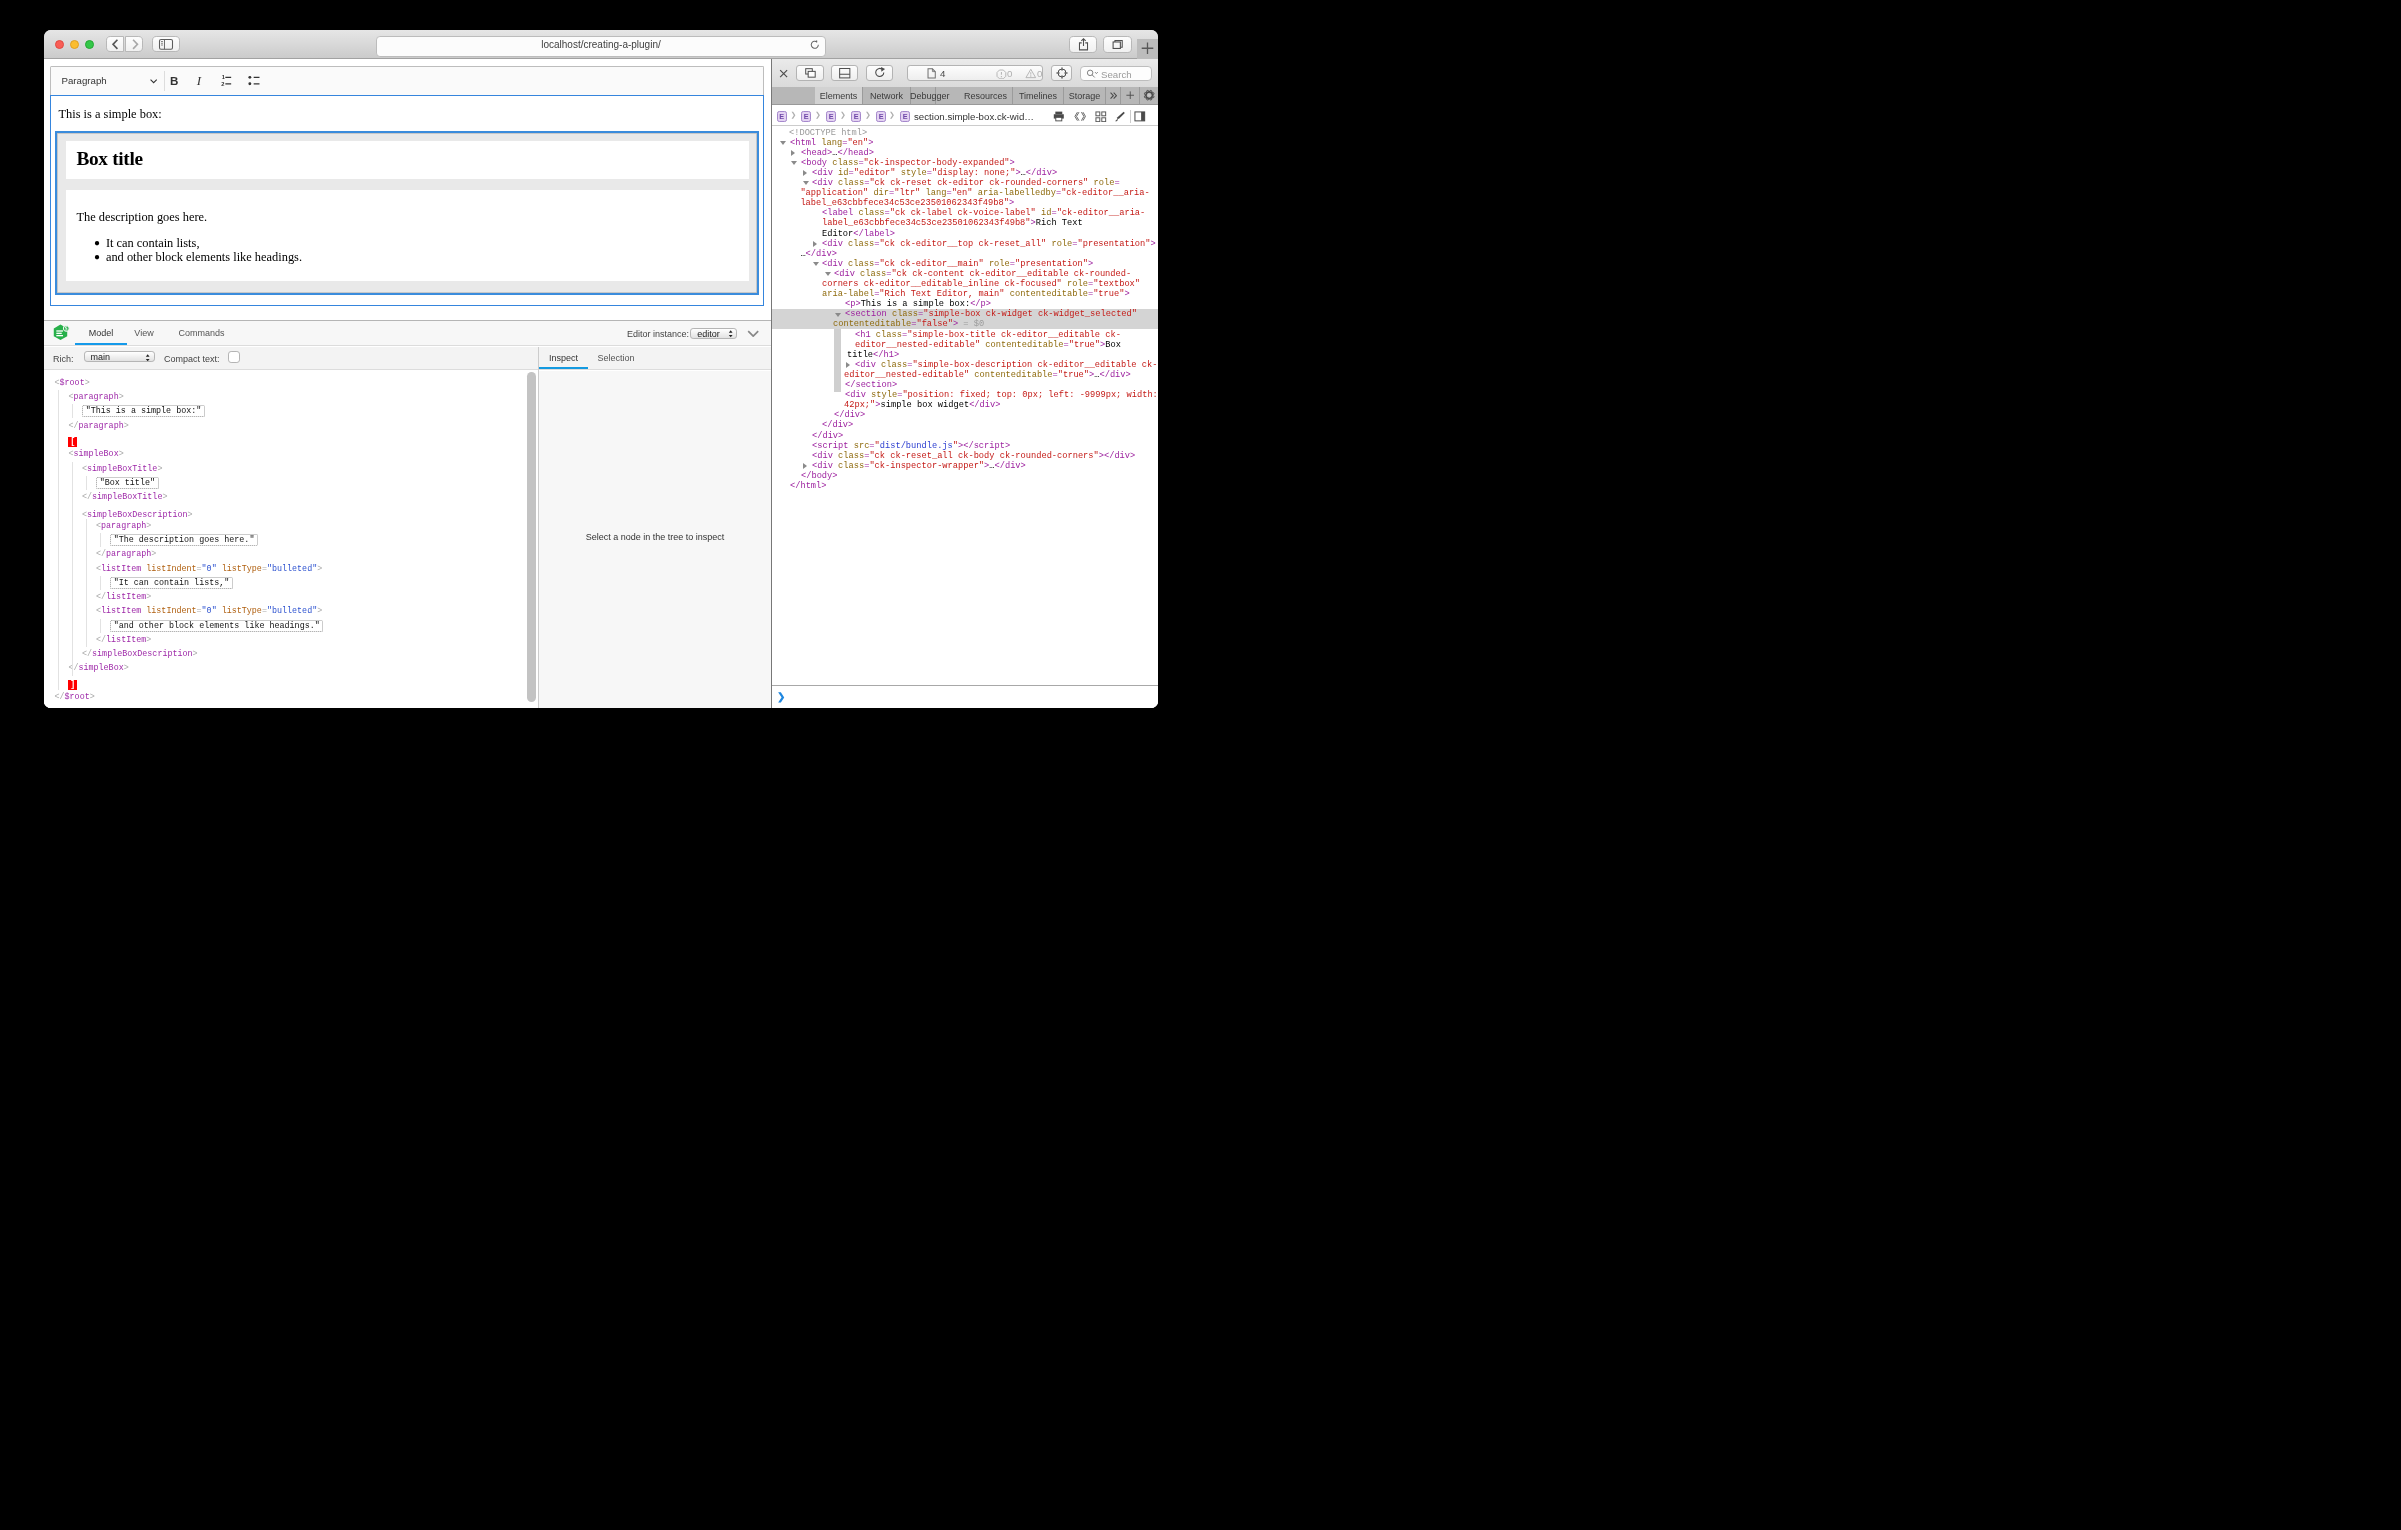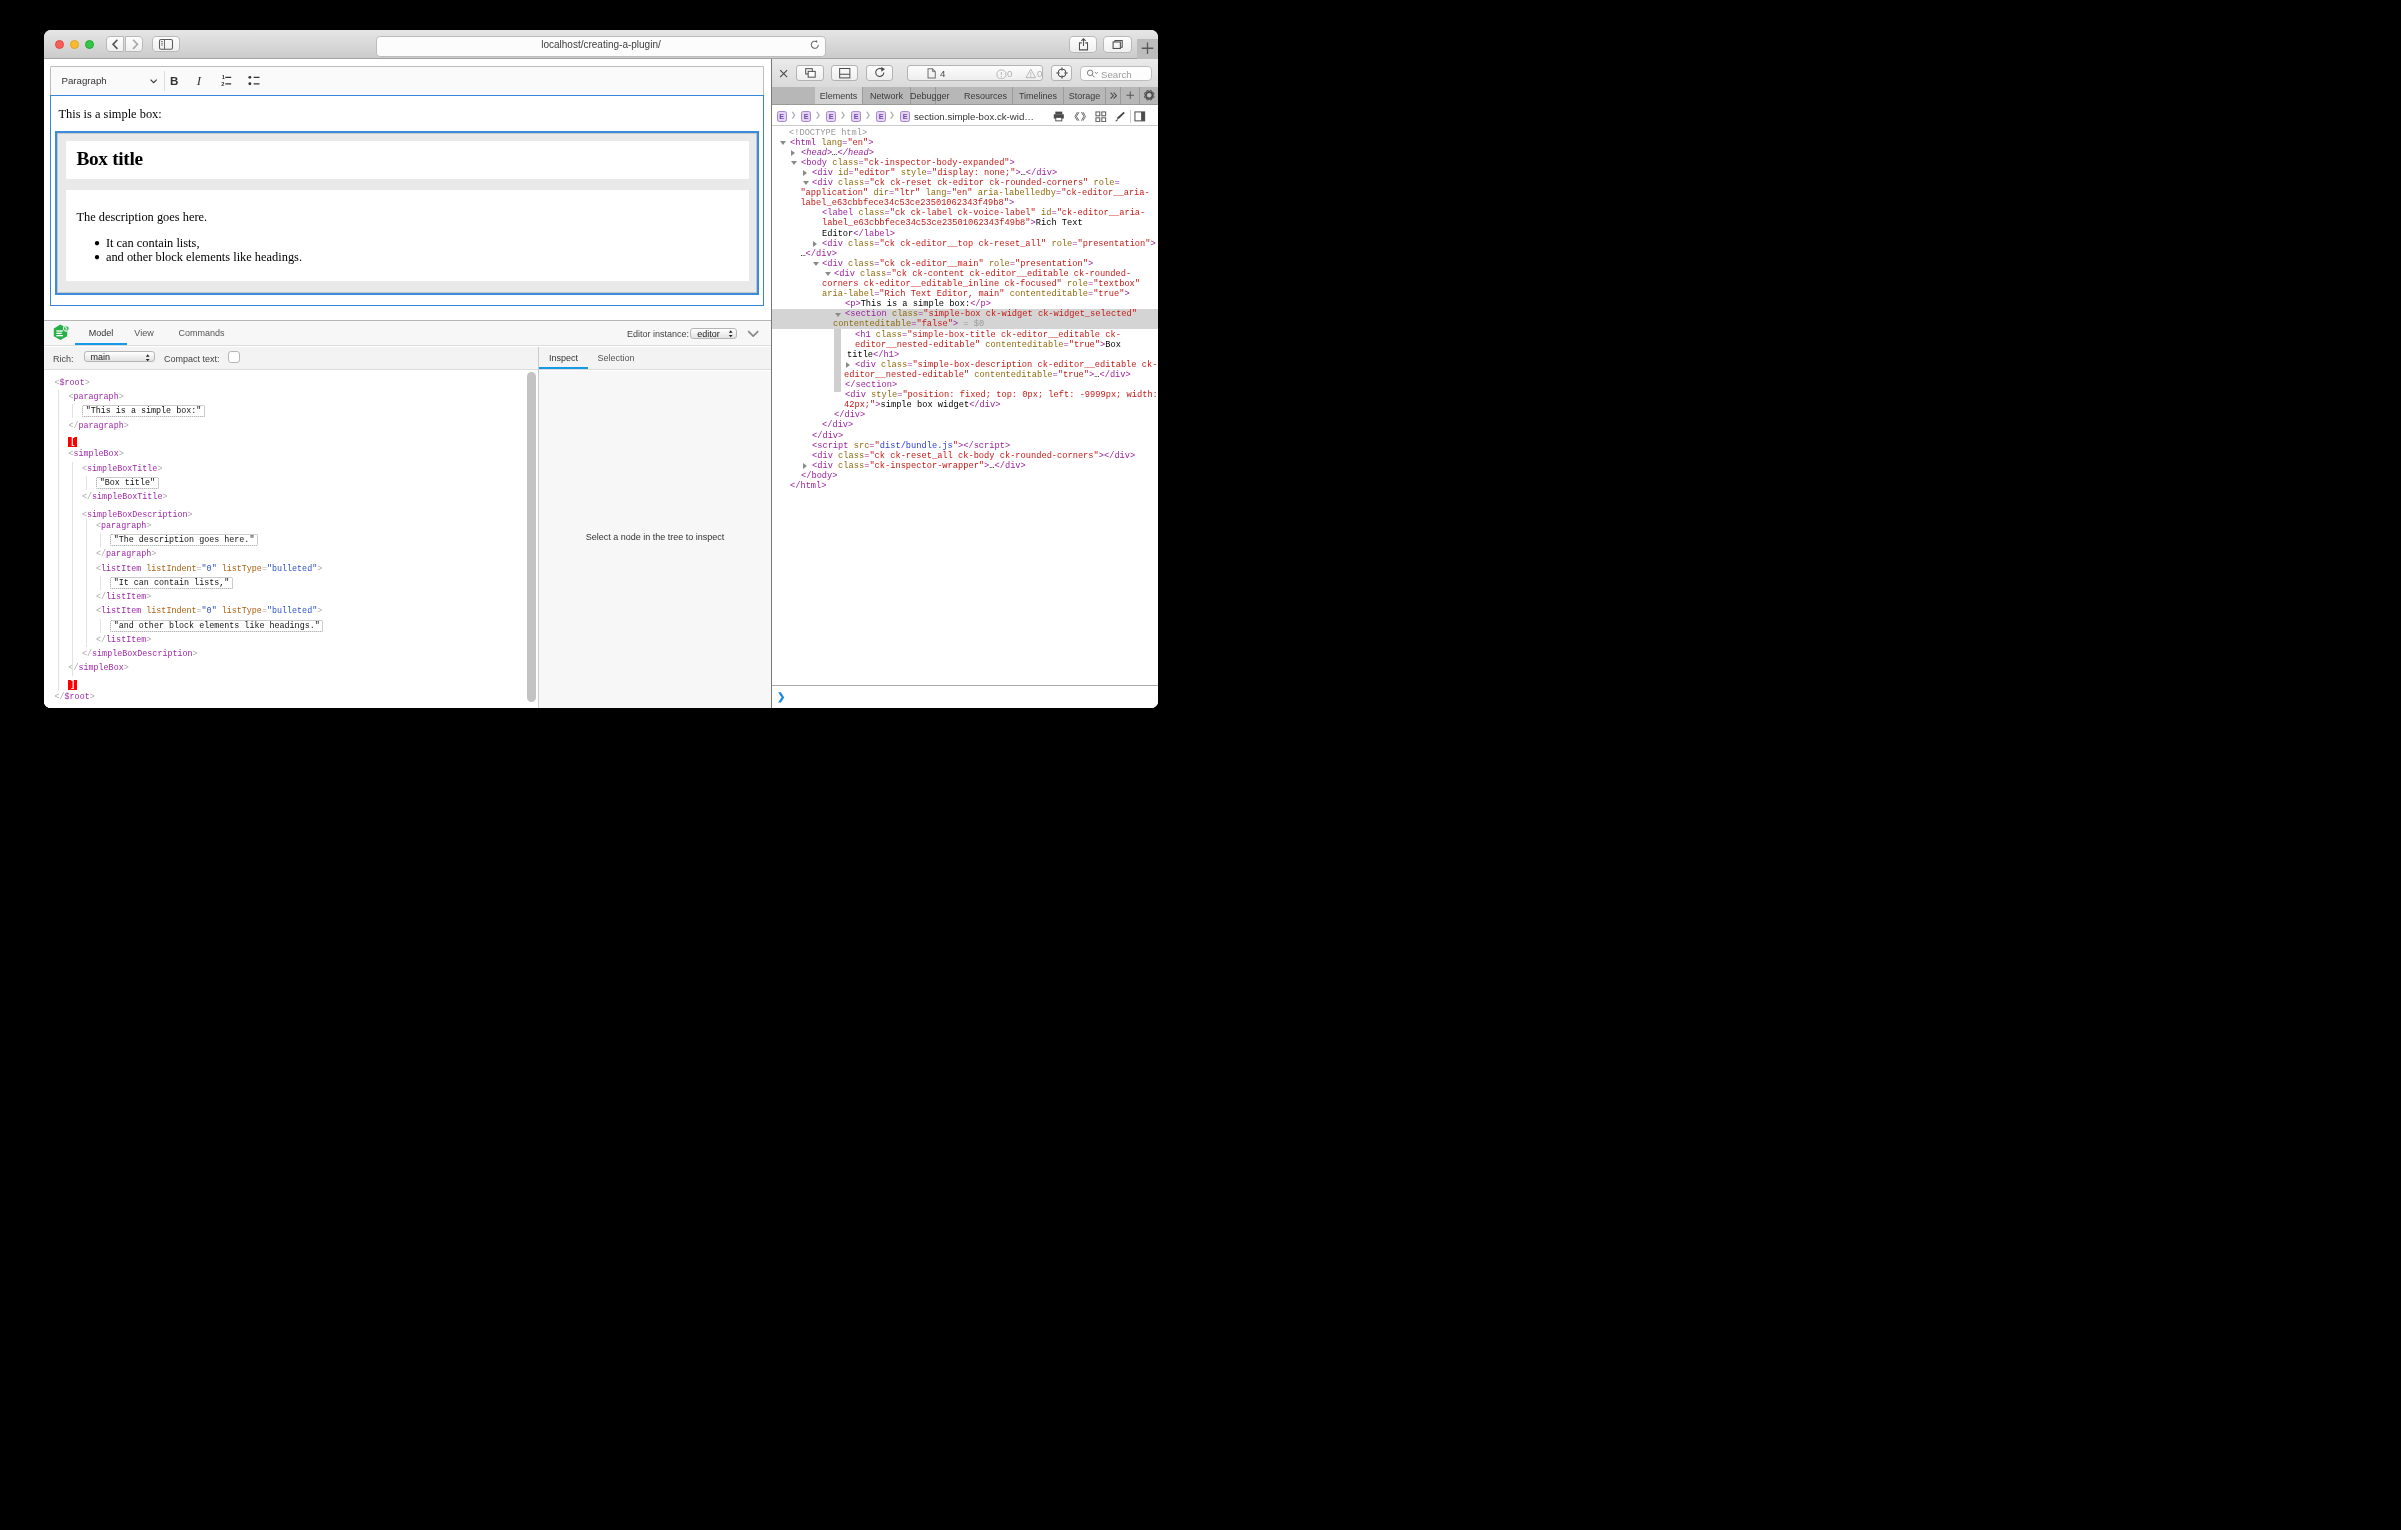--- a/index.html
+++ b/index.html
@@ -373,21 +373,21 @@
         <rect x="9.2" y="1.2" width="4.6" height="11.6" fill="#4a4a4a"></rect>
       </svg>
     </div>
     <div id="ddom">
       <div class="abs" style="left:0; top:182px; height:20px; width:100%; background:#d4d4d4;"></div>
         <div class="abs" style="left:62px; top:202px; width:6.7px; height:63px; background:#cfcfcf;"></div>
         <div class="dline" style="left:17px; top:0.6px;"><span class="sgray">&lt;!DOCTYPE html&gt;</span></div>
         <div class="tri" style="left:8px; top:14px; border-left:3.5px solid transparent; border-right:3.5px solid transparent; border-top:4.6px solid #8a8a8a;"></div>
         <div class="dline" style="left:18px; top:10.7px;"><span class="stag">&lt;html</span> <span class="sattr">lang</span><span class="stag">=</span><span class="sval">"en"</span><span class="stag">&gt;</span></div>
         <div class="tri" style="left:19px; top:23px; border-top:3.5px solid transparent; border-bottom:3.5px solid transparent; border-left:4.6px solid #8a8a8a;"></div>
-        <div class="dline" style="left:29px; top:21px;font-style:italic;"><span class="stag">&lt;head</span><span class="stag">&gt;</span>…<span class="stag">&lt;/head&gt;</span></div>
+        <div class="dline" style="left:29px; top:21px;"><span class="stag">&lt;head</span><span class="stag">&gt;</span>…<span class="stag">&lt;/head&gt;</span></div>
         <div class="tri" style="left:19px; top:34px; border-left:3.5px solid transparent; border-right:3.5px solid transparent; border-top:4.6px solid #8a8a8a;"></div>
         <div class="dline" style="left:29px; top:31px;"><span class="stag">&lt;body</span> <span class="sattr">class</span><span class="stag">=</span><span class="sval">"ck-inspector-body-expanded"</span><span class="stag">&gt;</span></div>
         <div class="tri" style="left:31px; top:43px; border-top:3.5px solid transparent; border-bottom:3.5px solid transparent; border-left:4.6px solid #8a8a8a;"></div>
         <div class="dline" style="left:40px; top:41px;"><span class="stag">&lt;div</span> <span class="sattr">id</span><span class="stag">=</span><span class="sval">"editor"</span> <span class="sattr">style</span><span class="stag">=</span><span class="sval">"display: none;"</span><span class="stag">&gt;</span>…<span class="stag">&lt;/div&gt;</span></div>
         <div class="tri" style="left:31px; top:54px; border-left:3.5px solid transparent; border-right:3.5px solid transparent; border-top:4.6px solid #8a8a8a;"></div>
         <div class="dline" style="left:40px; top:51px;"><span class="stag">&lt;div</span> <span class="sattr">class</span><span class="stag">=</span><span class="sval">"ck ck-reset ck-editor ck-rounded-corners"</span> <span class="sattr">role</span><span class="stag">=</span></div>
         <div class="dline" style="left:28.4px; top:61px;"><span class="sval">"application"</span> <span class="sattr">dir</span><span class="stag">=</span><span class="sval">"ltr"</span> <span class="sattr">lang</span><span class="stag">=</span><span class="sval">"en"</span> <span class="sattr">aria-labelledby</span><span class="stag">=</span><span class="sval">"ck-editor__aria-</span></div>
         <div class="dline" style="left:28.4px; top:71px;"><span class="sval">label_e63cbbfece34c53ce23501062343f49b8"</span><span class="stag">&gt;</span></div>
         <div class="dline" style="left:50px; top:81px;"><span class="stag">&lt;label</span> <span class="sattr">class</span><span class="stag">=</span><span class="sval">"ck ck-label ck-voice-label"</span> <span class="sattr">id</span><span class="stag">=</span><span class="sval">"ck-editor__aria-</span></div>
         <div class="dline" style="left:50px; top:91px;"><span class="sval">label_e63cbbfece34c53ce23501062343f49b8"</span><span class="stag">&gt;</span>Rich Text</div>

